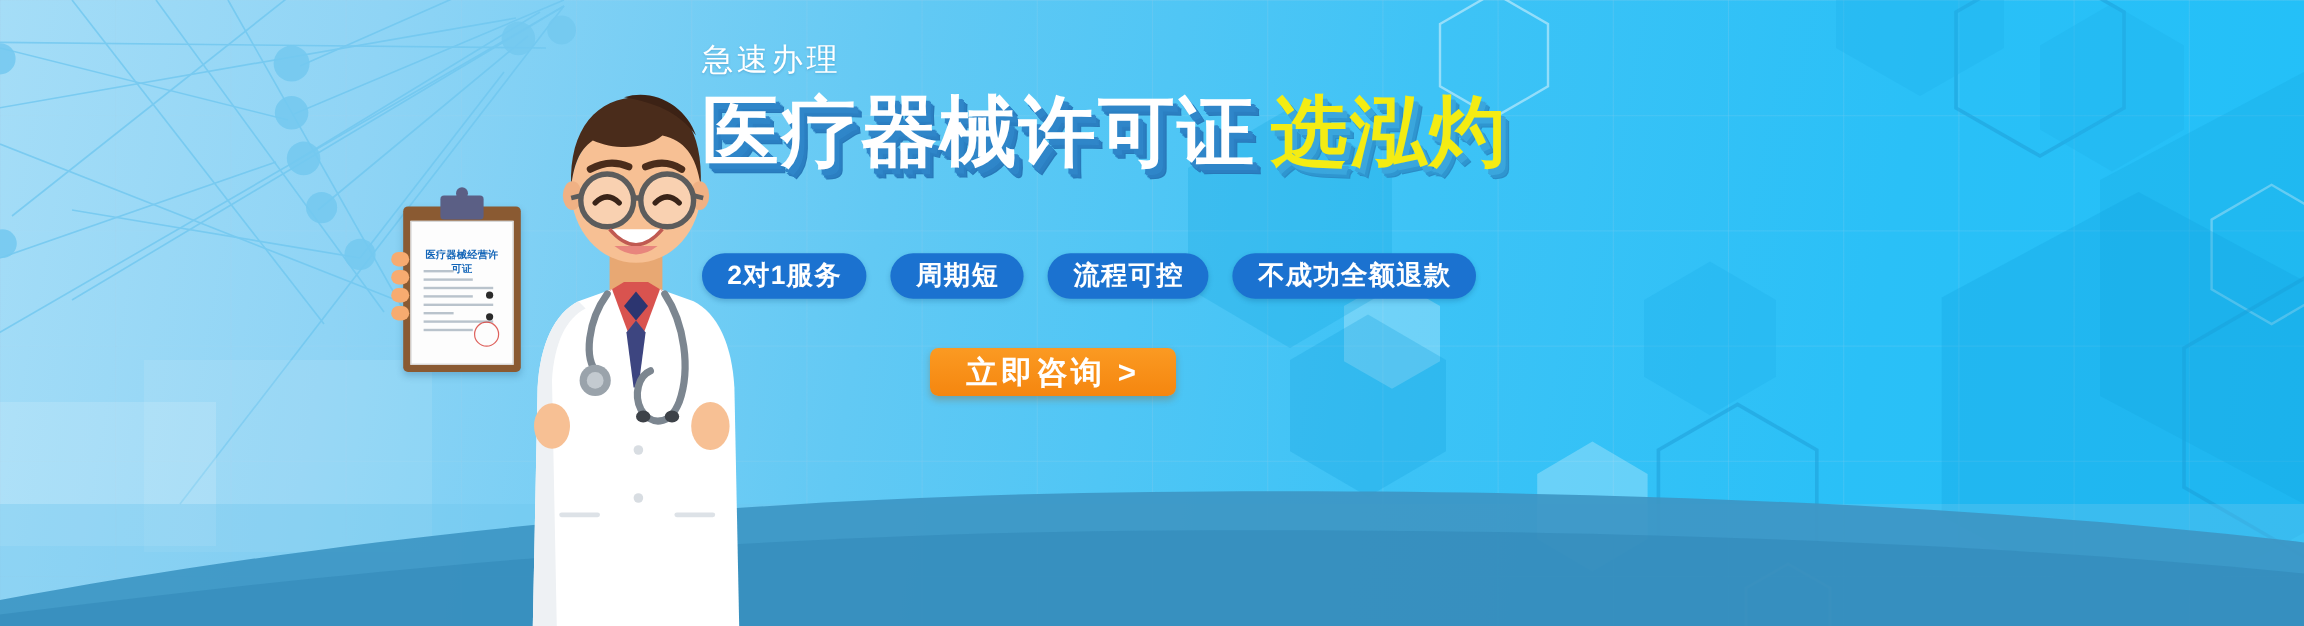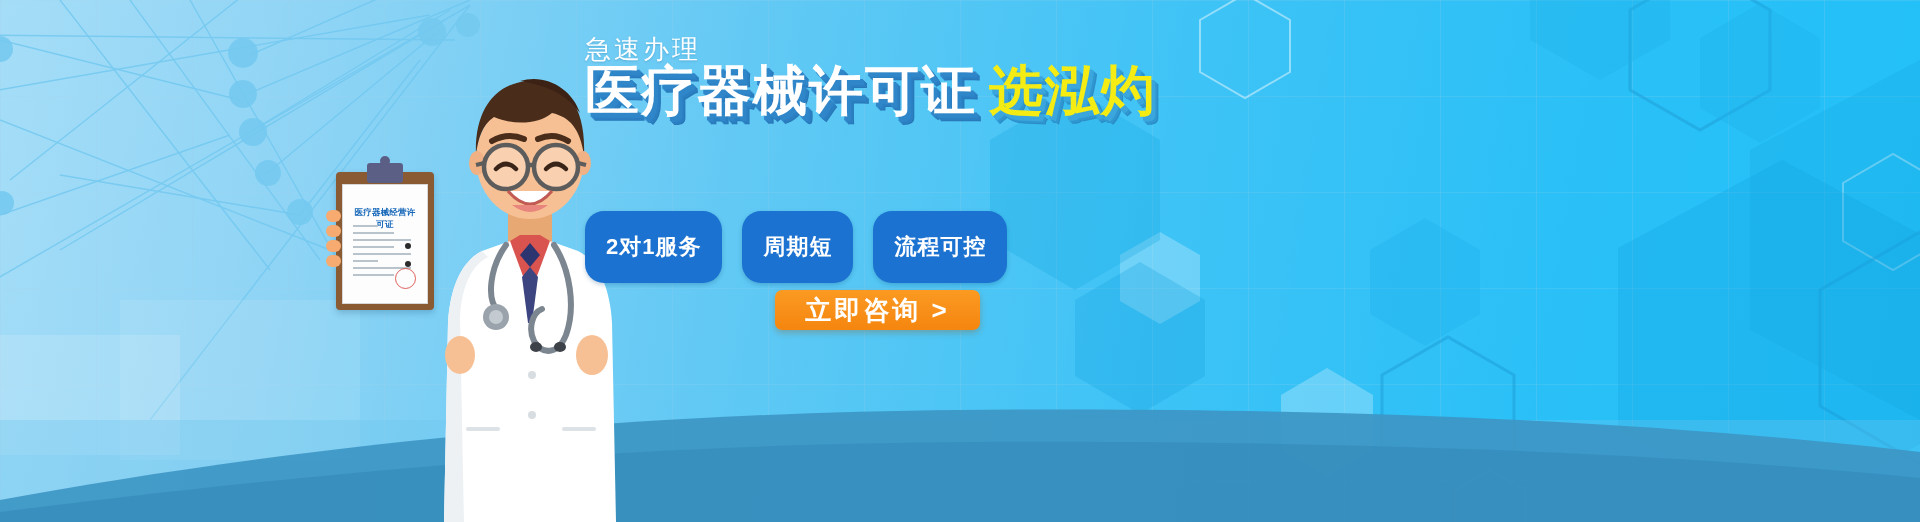--- a/index.html
+++ b/index.html
@@ -24,40 +24,40 @@
   }
   svg.layer{pointer-events:none;}
 
   
   .copy{position:absolute;left:585px;top:36px;width:720px;}
   .eyebrow{
     color:#ffffff;font-size:26px;letter-spacing:3px;line-height:1;
     font-weight:400;text-shadow:0 1px 2px rgba(20,90,140,.28);
   }
   .headline{
-    margin-top:1px;white-space:nowrap;line-height:1;
-    font-size:54px;font-weight:bold;letter-spacing:2px;
+    margin-top:16px;white-space:nowrap;line-height:1;
+    font-size:64px;font-weight:bold;letter-spacing:2px;
   }
   .hl-white{
     color:#ffffff;
     text-shadow:
       3px 4px 0 #2f86c9, 4px 5px 0 #2f86c9, 5px 6px 0 #2b7fc2,
       6px 7px 0 #2b7fc2, 7px 8px 0 #2878b8;
   }
   .hl-yellow{
     color:#f4ec13;margin-left:12px;
     text-shadow:
       3px 4px 0 #3aa6dd, 4px 5px 0 #3aa6dd, 5px 6px 0 #2f96d0,
       6px 7px 0 #2f96d0, 7px 8px 0 #2b8cc6;
   }
 
   
   .pills{position:absolute;left:585px;top:211px;display:flex;gap:20px;align-items:center;}
   .pill{
-    height:38px;padding:17px 21px;border-radius:19px;
+    height:38px;padding:0 21px;border-radius:19px;
     display:flex;align-items:center;justify-content:center;
     background:#1b72d0;color:#ffffff;font-size:22px;font-weight:bold;
     letter-spacing:1px;white-space:nowrap;
     box-shadow:0 2px 4px rgba(12,70,125,.25);
   }
 
   
   .cta{
     position:absolute;left:775px;top:290px;width:205px;height:40px;
     border-radius:7px;border:none;cursor:pointer;
@@ -262,17 +262,18 @@
     <div class="eyebrow">急速办理</div>
     <div class="headline">
       <span class="hl-white">医疗器械许可证</span><span class="hl-yellow">选泓灼</span>
     </div>
   </div>
 
   <div class="pills">
     <div class="pill">2对1服务</div>
     <div class="pill">周期短</div>
     <div class="pill">流程可控</div>
+    <div class="pill">不成功全额退款</div>
   </div>
 
   <button class="cta">立即咨询 &gt;</button>
 
 </div>
 
 </body></html>

